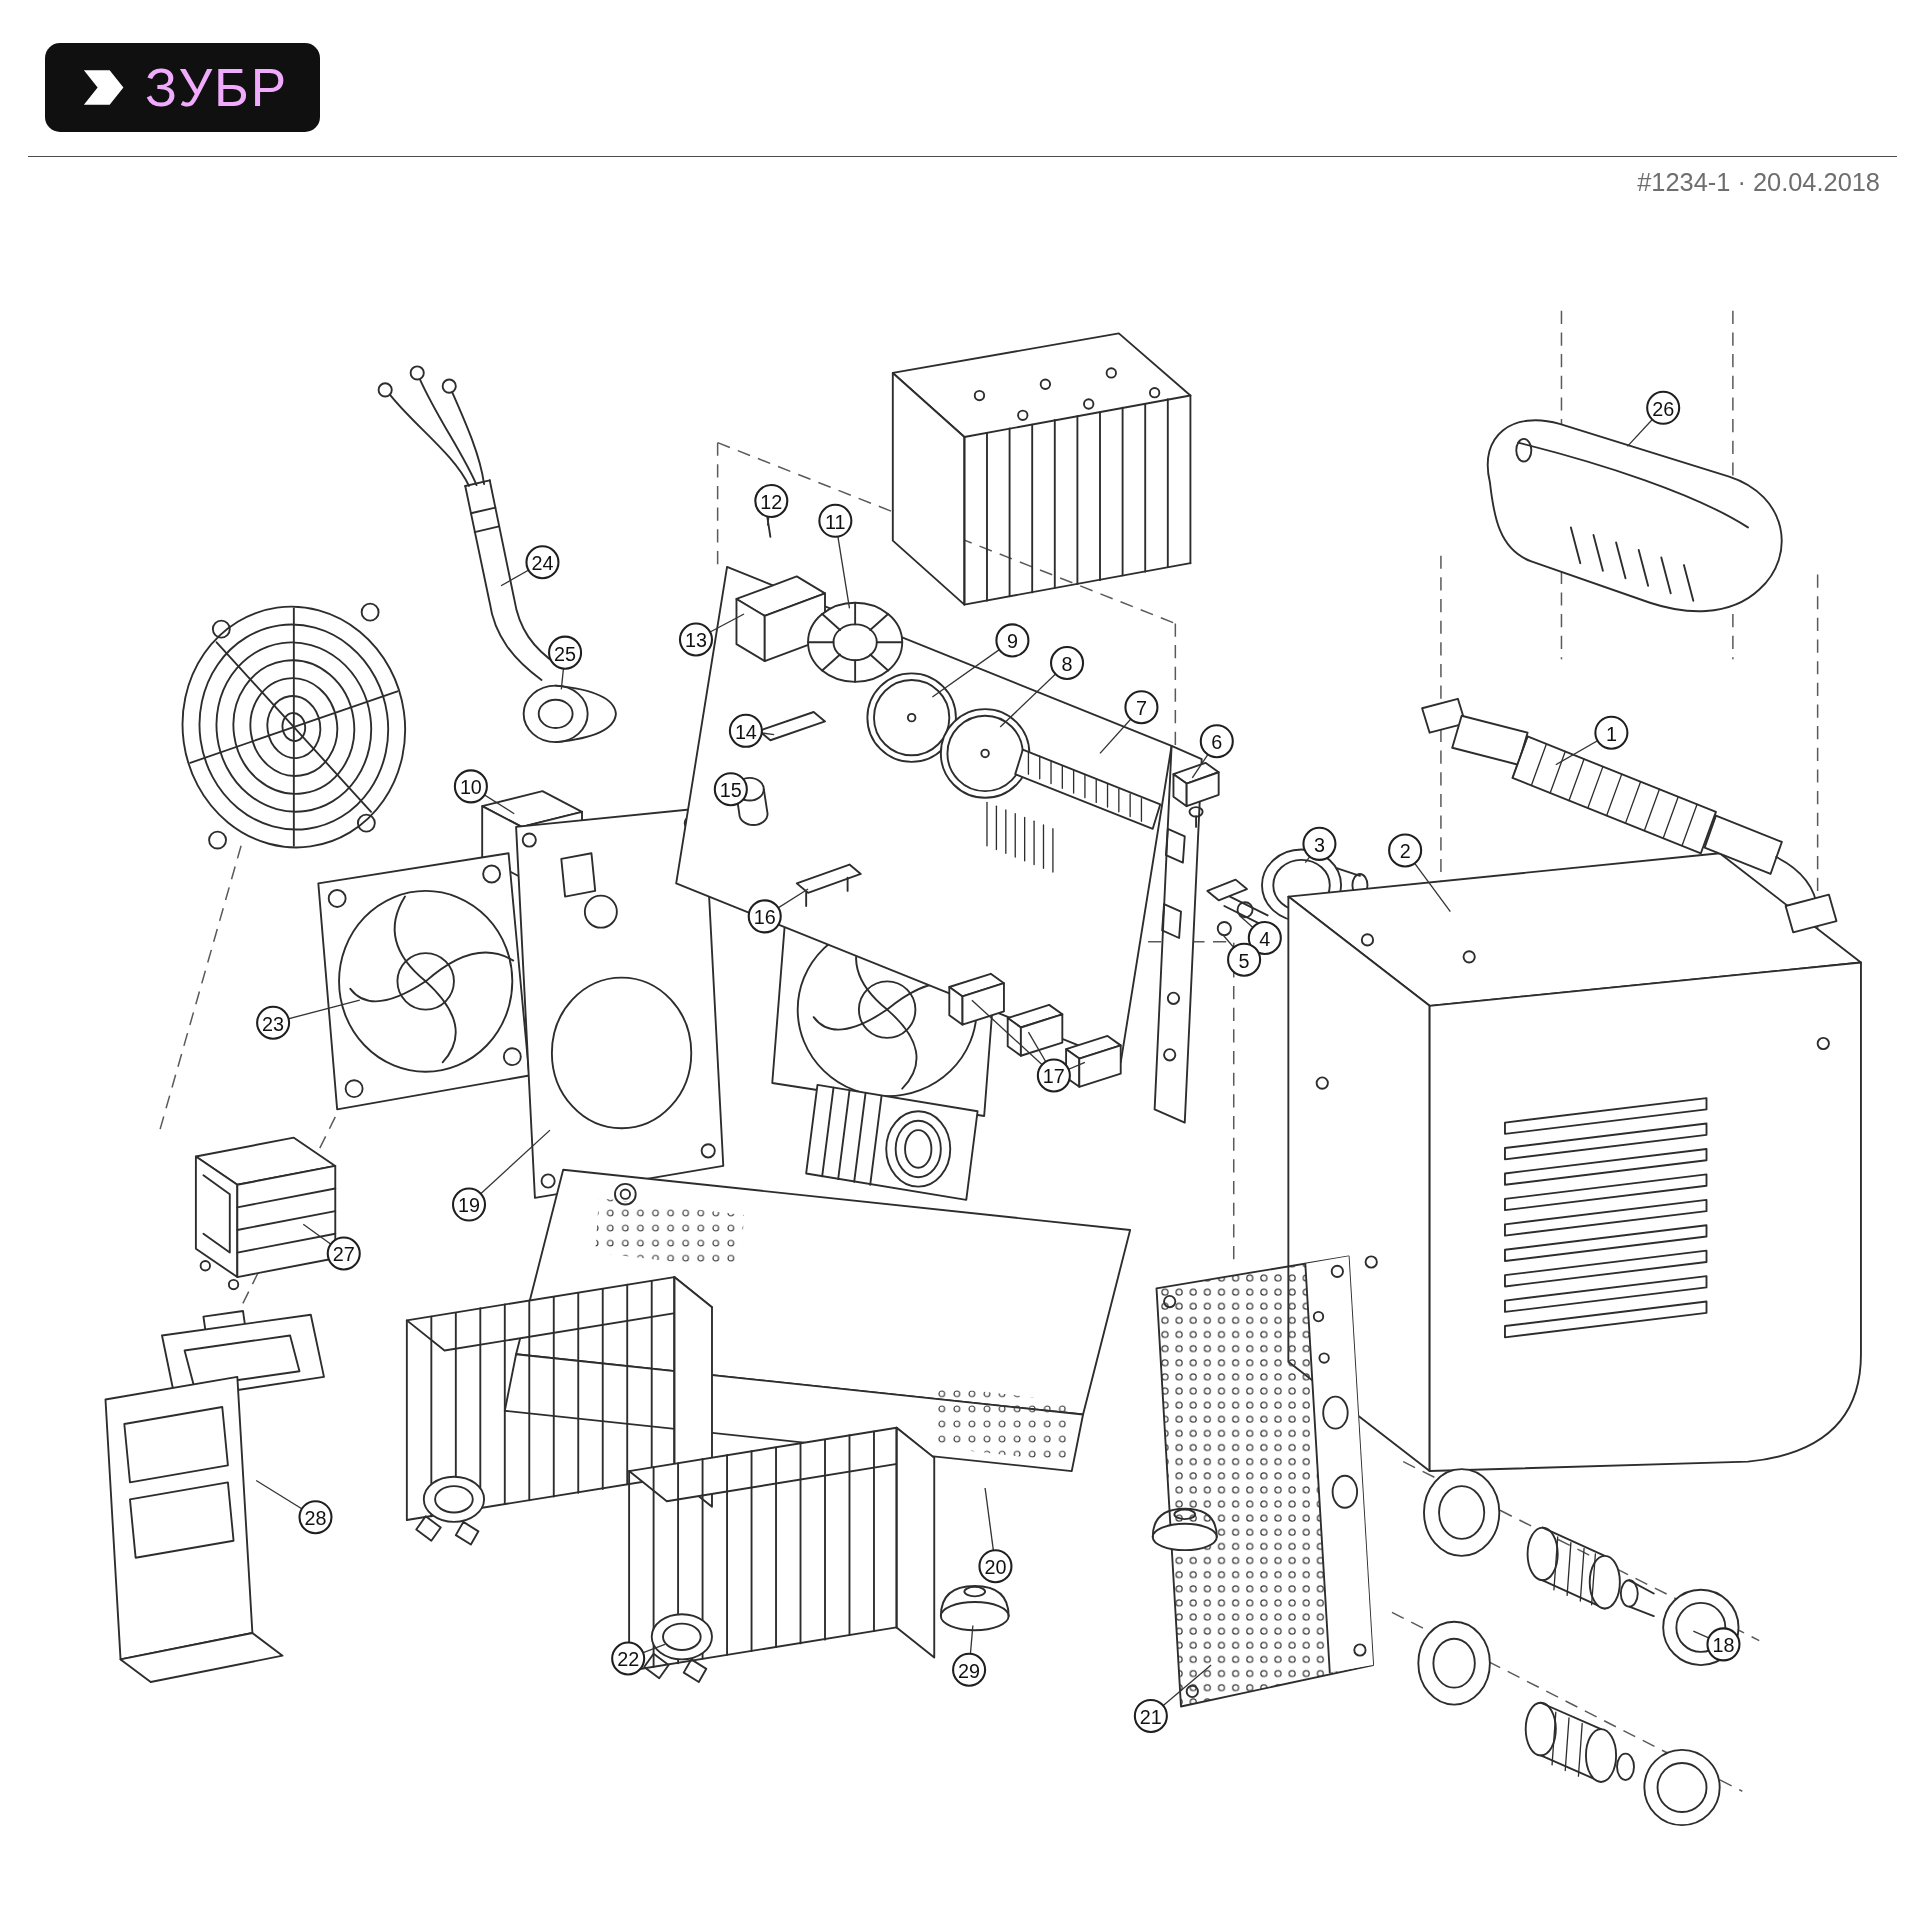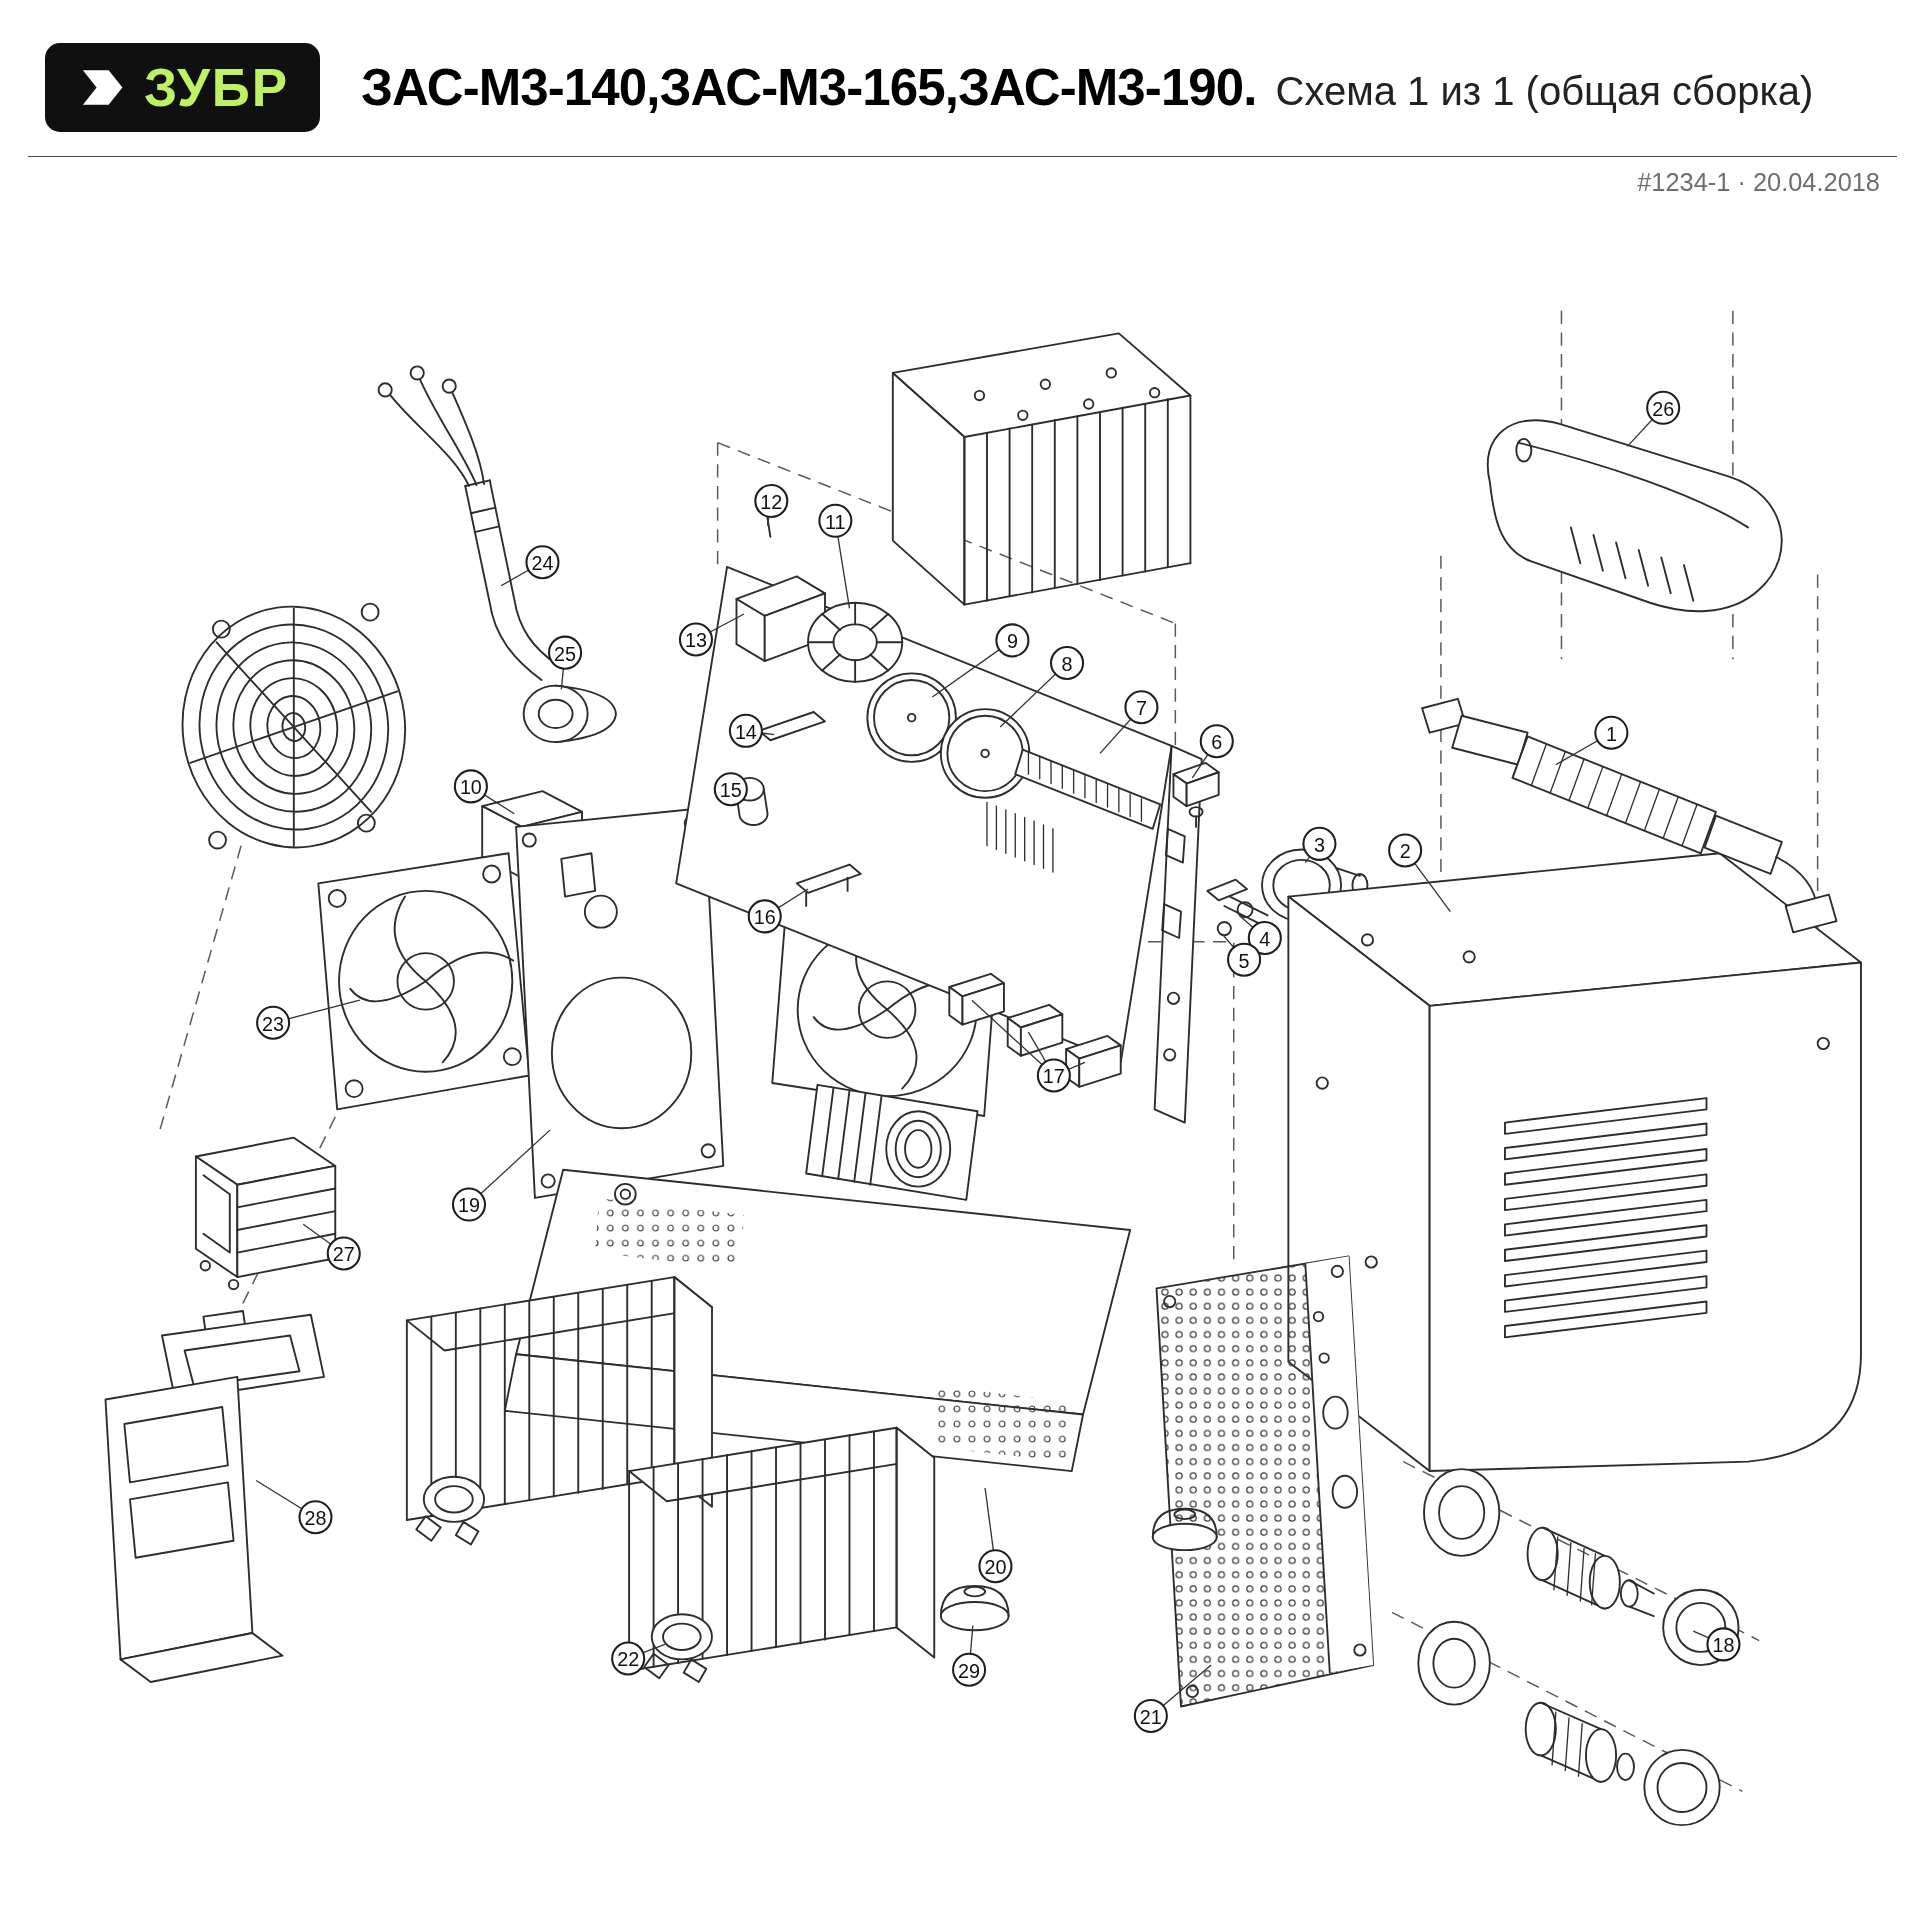--- a/index.html
+++ b/index.html
@@ -1,20 +1,20 @@
 <!DOCTYPE html>
 <html style="font-size:15px"><head>
 <meta charset="utf-8">
 <style>
   html,body{margin:0;padding:0;}
   body{width:1925px;height:1925px;background:#fff;position:relative;overflow:hidden;
        font-family:"Liberation Sans",sans-serif;color:#1a1a1a;}
   .header{position:absolute;left:45px;top:40px;right:38px;height:94px;display:flex;align-items:center;gap:41px;}
   .logo{width:275px;height:89px;background:#101010;border-radius:15px;display:flex;align-items:center;justify-content:center;gap:13px;flex:0 0 auto;}
-  .logo-text{color:#bef264;font-size:53px;font-weight:bold;letter-spacing:1.9px;}
+  .logo-text{color:#f0abfc;font-size:53px;font-weight:normal;letter-spacing:1.9px;}
   .title-line{display:flex;align-items:baseline;gap:19px;white-space:nowrap;}
   .title-main{font-size:51px;font-weight:bold;letter-spacing:-0.9px;color:#000;}
   .title-sub{font-size:40px;font-weight:normal;color:#222;}
   .divider{position:absolute;left:28px;right:28px;top:156px;border-top:1.9px solid #4a4a4a;}
   .doc-ref{position:absolute;right:45px;top:168px;font-size:25.4px;color:#6e6e6e;}
   svg.diagram{position:absolute;left:0;top:0;width:1925px;height:1925px;}
   .ln{stroke:#2d2d2d;stroke-width:2;fill:none;stroke-linejoin:round;stroke-linecap:round;}
   .thin{stroke-width:1.4;}
   .fill{fill:#fff;}
   .dash{stroke:#5a5a5a;stroke-width:1.6;fill:none;stroke-dasharray:14 9;}
@@ -25,24 +25,20 @@
 </style>
 </head>
 <body>
 
 <header class="header">
   <div class="logo">
     <svg width="55" height="55" viewBox="0 0 64 64">
       <path d="M8 12h30l16 20-16 20H8l16-20z" fill="#fff"></path>
     </svg>
     <span class="logo-text">ЗУБР</span>
-  </div>
-  <div class="title-line">
-    <span class="title-main">ЗАС-М3-140,ЗАС-М3-165,ЗАС-М3-190.</span>
-    <span class="title-sub">Схема 1 из 1 (общая сборка)</span>
   </div>
 </header>
 <div class="divider"></div>
 <div class="doc-ref">#1234-1 · 20.04.2018</div>
 
 <svg class="diagram" viewBox="0 0 2044 2044">
   <defs>
     <pattern id="dotsPanel" width="15" height="15" patternUnits="userSpaceOnUse">
       <circle cx="7" cy="7" r="3.2" fill="none" stroke="#3a3a3a" stroke-width="1.3"></circle>
     </pattern>

